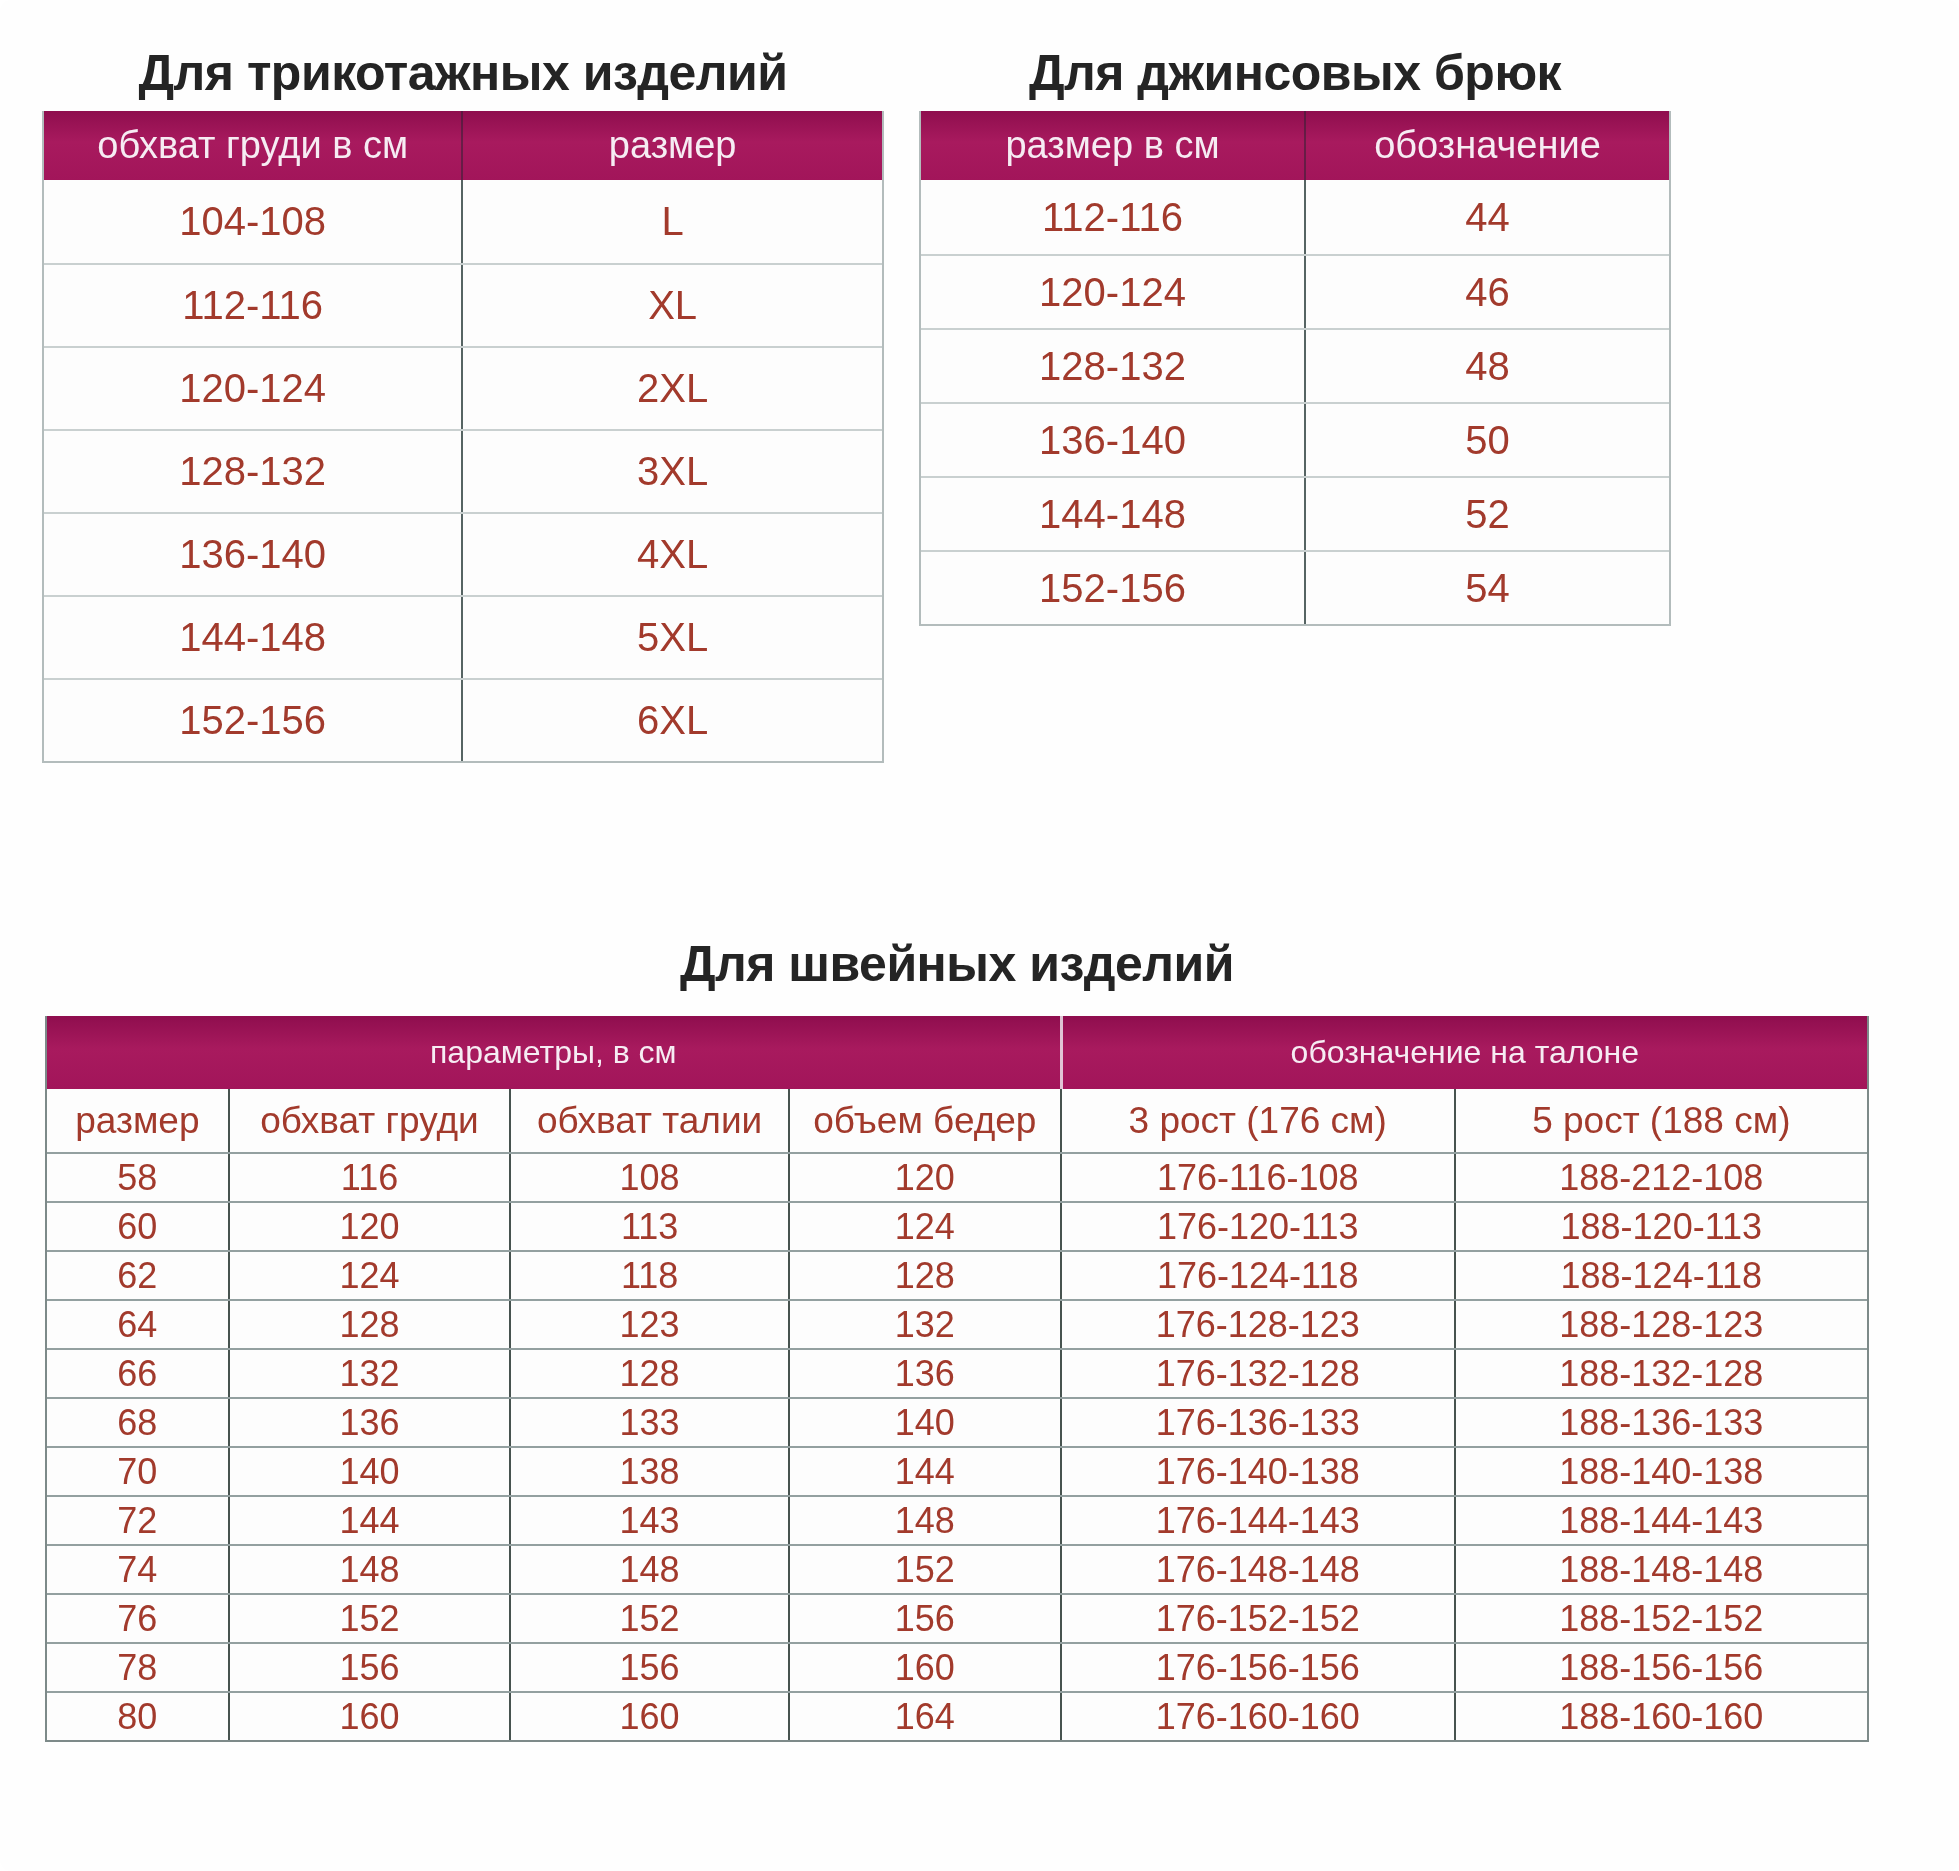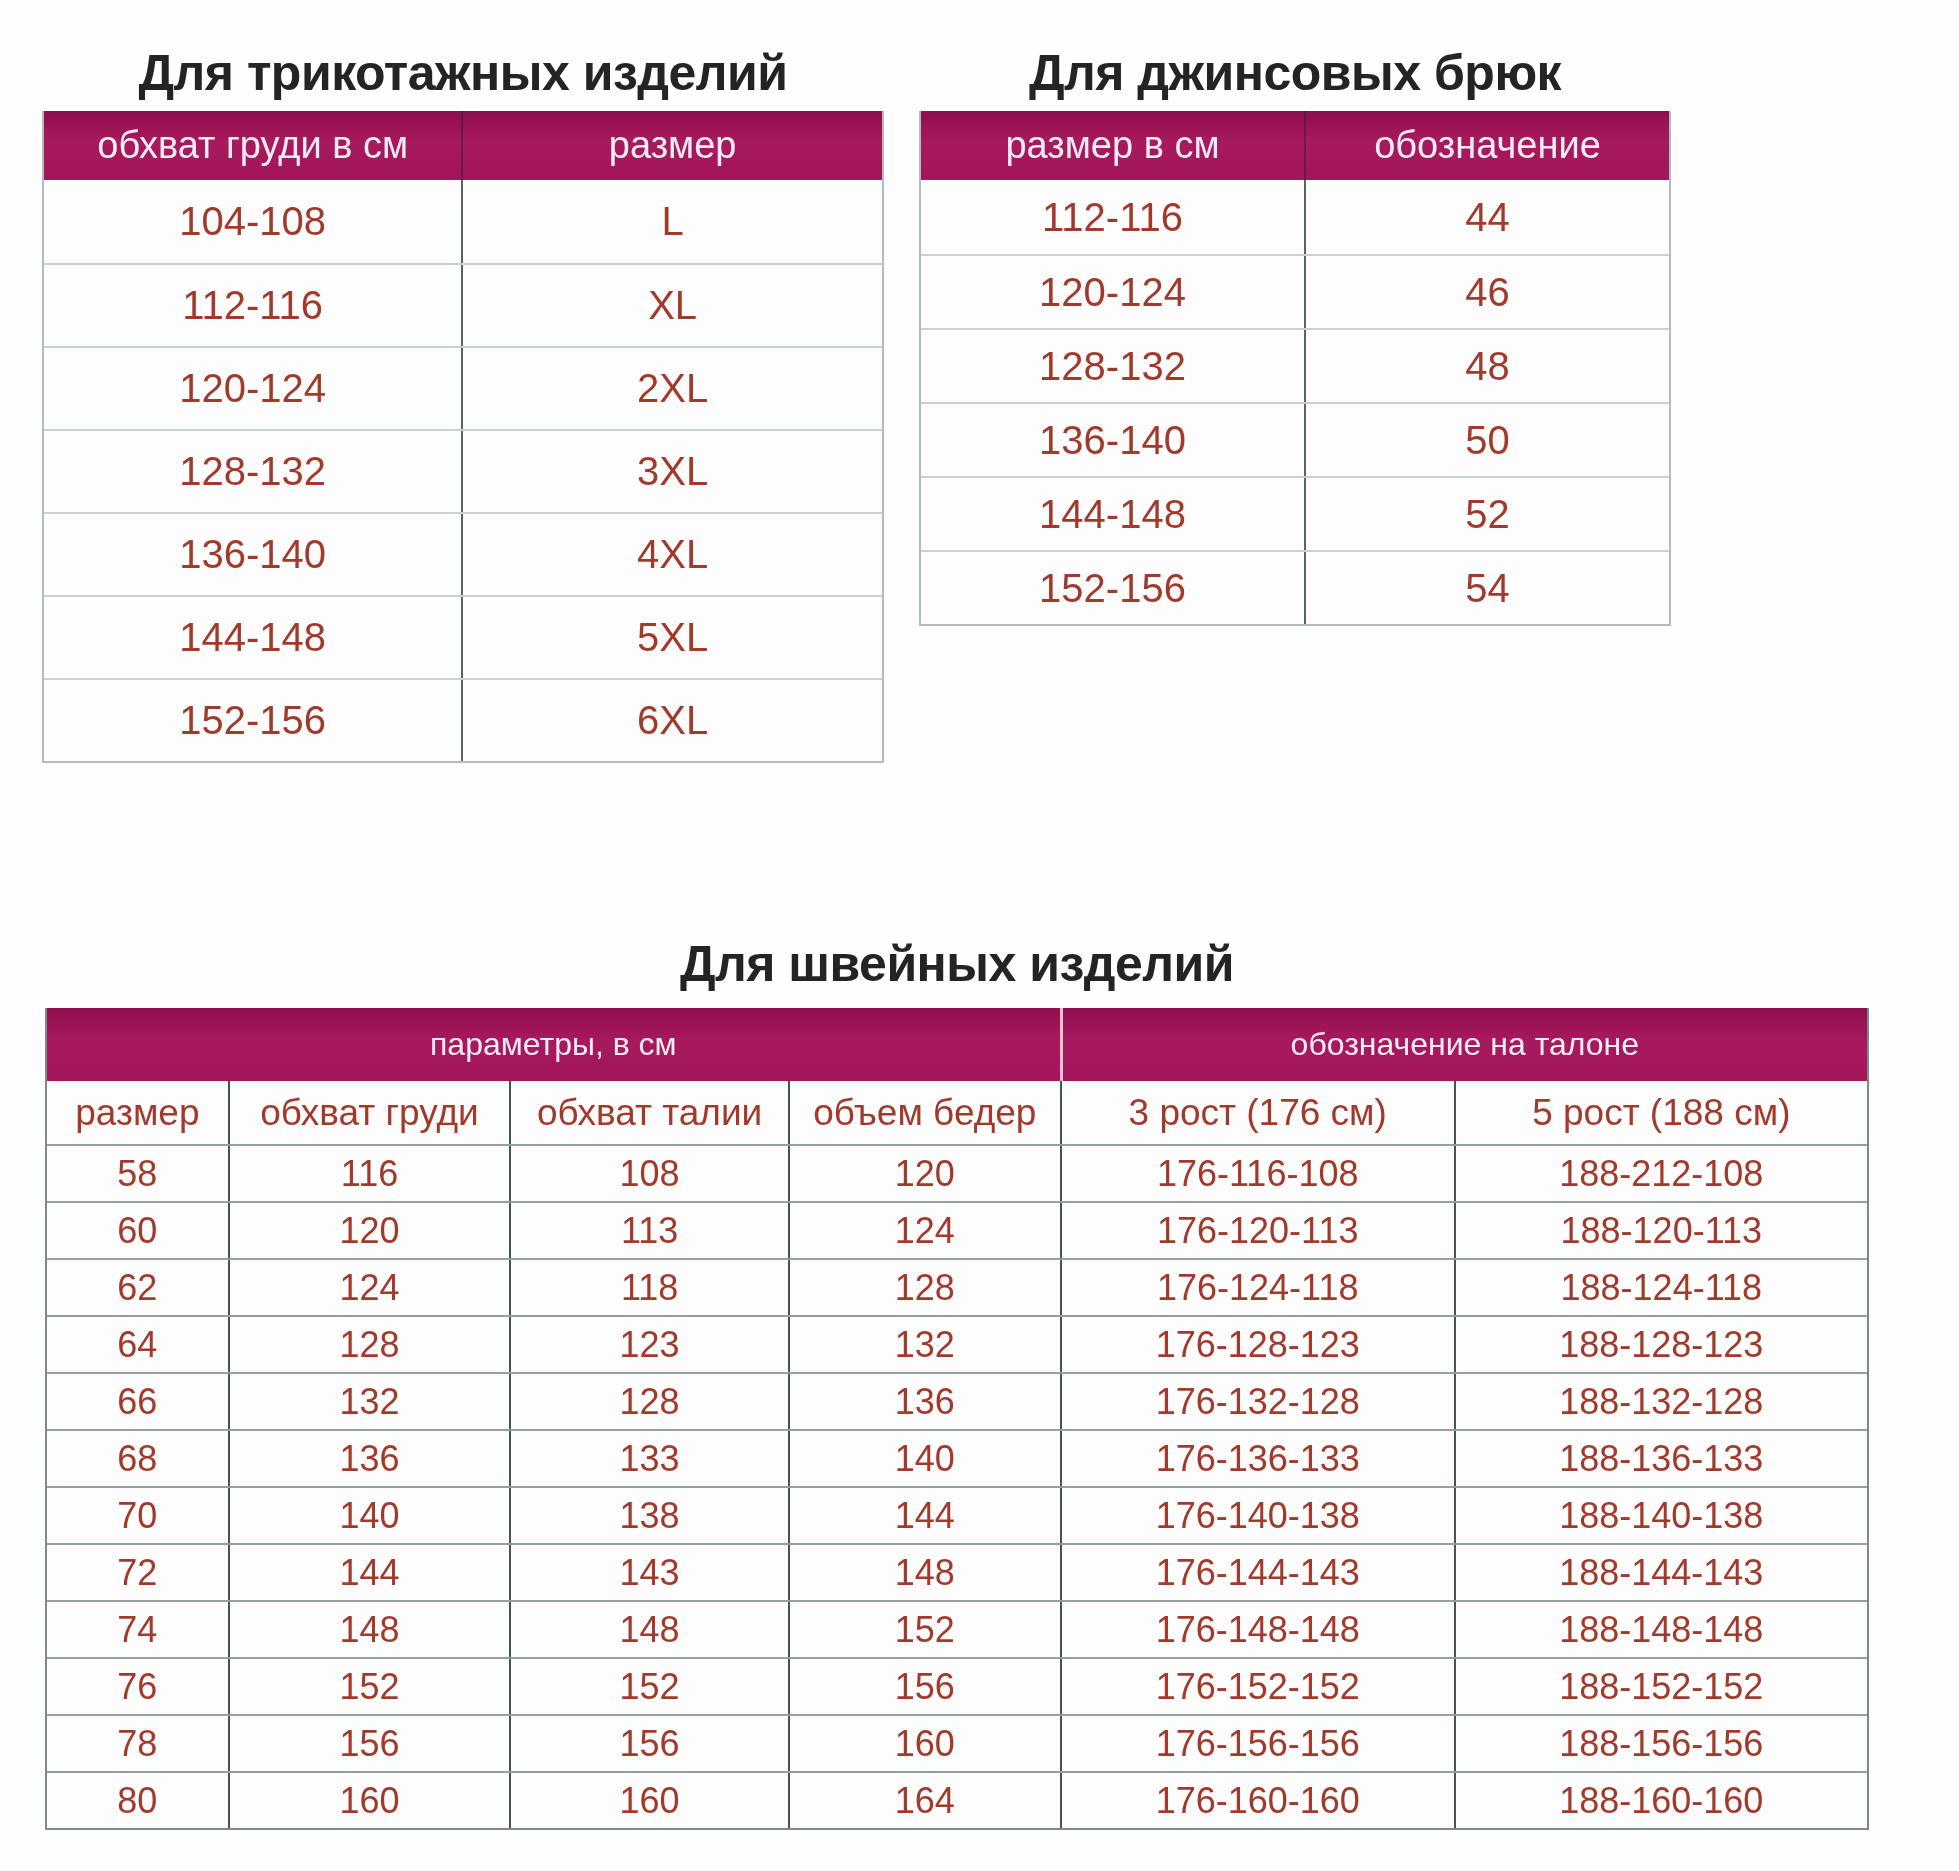--- a/index.html
+++ b/index.html
@@ -17,21 +17,21 @@
   .sec-jeans{left:919px;top:44px;width:752px;}
   .sec-sew{left:45px;top:935px;width:1824px;}
 
   .ttl{
     margin:0 0 8px 0;
     text-align:center;
     font-size:50px;line-height:59px;
     font-weight:700;letter-spacing:-0.5px;
     color:#242424;
   }
-  .sec-sew .ttl{margin-bottom:14px;}
+  .sec-sew .ttl{margin-bottom:22px;}
 
   .tbl{
     border-left:2px solid #b3bcbc;
     border-right:2px solid #b3bcbc;
     border-bottom:2px solid #b3bcbc;
     box-sizing:border-box;
     background:#fdfdfd;
   }
   .t1{--cols:49.8% 50.2%;--vl:#566463;--hl:#c9d0d0;}
   .t2{--cols:51.2% 48.8%;--vl:#566463;--hl:#c9d0d0;}
@@ -59,21 +59,21 @@
 
   .t3 .hrow .hcell{font-size:37px;color:#a23a2c;font-weight:400;}
   .t3 .hrow .hcell + .hcell{border-left:2px solid var(--vl);}
 
   .tcell{font-size:40px;color:#a23a2c;}
   .t3 .tcell{font-size:36px;}
   .tcell + .tcell{border-left:2px solid var(--vl);}
 
   .t1 .trow{height:83px;}
   .t2 .trow{height:74px;}
-  .t3 .trow{height:57px;border-top:2px solid var(--hl);}
+  .t3 .trow{height:49px;border-top:2px solid var(--hl);}
   .t1 .trow + .trow,.t2 .trow + .trow{border-top:2px solid var(--hl);}
 </style>
 </head>
 <body>
 
 <div class="page">
 
   <section class="sec sec-knit">
     <h2 class="ttl">Для трикотажных изделий</h2>
     <div class="tbl t1">

